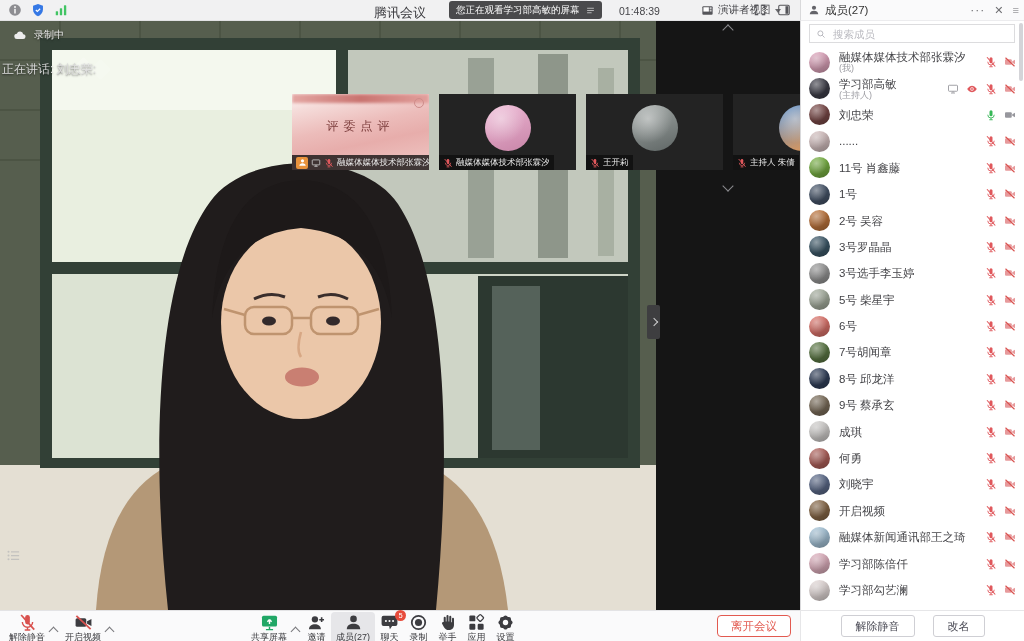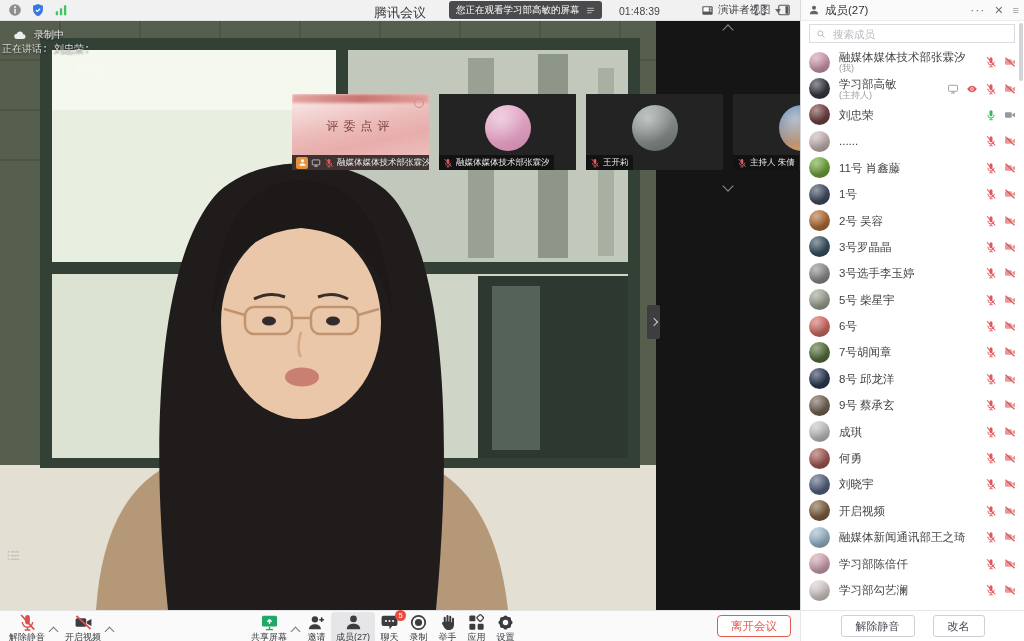--- a/index.html
+++ b/index.html
@@ -26,21 +26,21 @@
   .mh-right{margin-left:auto;display:flex;align-items:center;gap:9px;margin-right:6px;color:#6e6e72;}
   .dots{font-size:12px;letter-spacing:1px;line-height:8px;}
   .xbtn{font-size:11px;}
   .hamb{font-size:11px;color:#9a9a9e;}
 
   
   .stage{position:absolute;left:0;top:20px;width:656px;height:590px;background:#23262a;overflow:hidden;}
   .stage svg.scene{position:absolute;left:0;top:0;width:656px;height:590px;}
   .rec{position:absolute;left:13px;top:8px;display:flex;align-items:center;gap:7px;color:#e8e8e8;font-size:10px;text-shadow:0 1px 2px rgba(0,0,0,.6);}
   .rec .ic{width:14px;height:12px;}
-  .speaking{position:absolute;left:2px;top:22px;color:#dcdcdc;font-size:10px;text-shadow:0 1px 2px rgba(0,0,0,.6);font-family:Liberation Mono, monospace;}
+  .speaking{position:absolute;left:2px;top:41px;color:#dcdcdc;font-size:12px;text-shadow:0 1px 2px rgba(0,0,0,.6);}
   .logos{position:absolute;left:76px;top:40px;width:46px;height:20px;}
   .logos i{position:absolute;width:15px;height:15px;background:rgba(255,255,255,.22);transform:rotate(45deg);border-radius:2px;}
   .logos i:nth-child(2){left:17px;top:2px;background:rgba(255,255,255,.16);}
   .list-toggle{position:absolute;left:5px;top:528px;width:17px;height:15px;opacity:.75;}
   .strip-handle{position:absolute;left:647px;top:305px;width:13px;height:34px;background:#3e3e40;border-radius:2px;z-index:20;display:flex;align-items:center;justify-content:center;}
   .chev{display:inline-block;width:7px;height:7px;border-left:1.6px solid #8b8b8f;border-top:1.6px solid #8b8b8f;}
   .chev.up{transform:rotate(45deg);}
   .chev.down{transform:rotate(225deg);}
   .chev.right{transform:rotate(135deg);border-color:#cfcfcf;width:5px;height:5px;}
 

